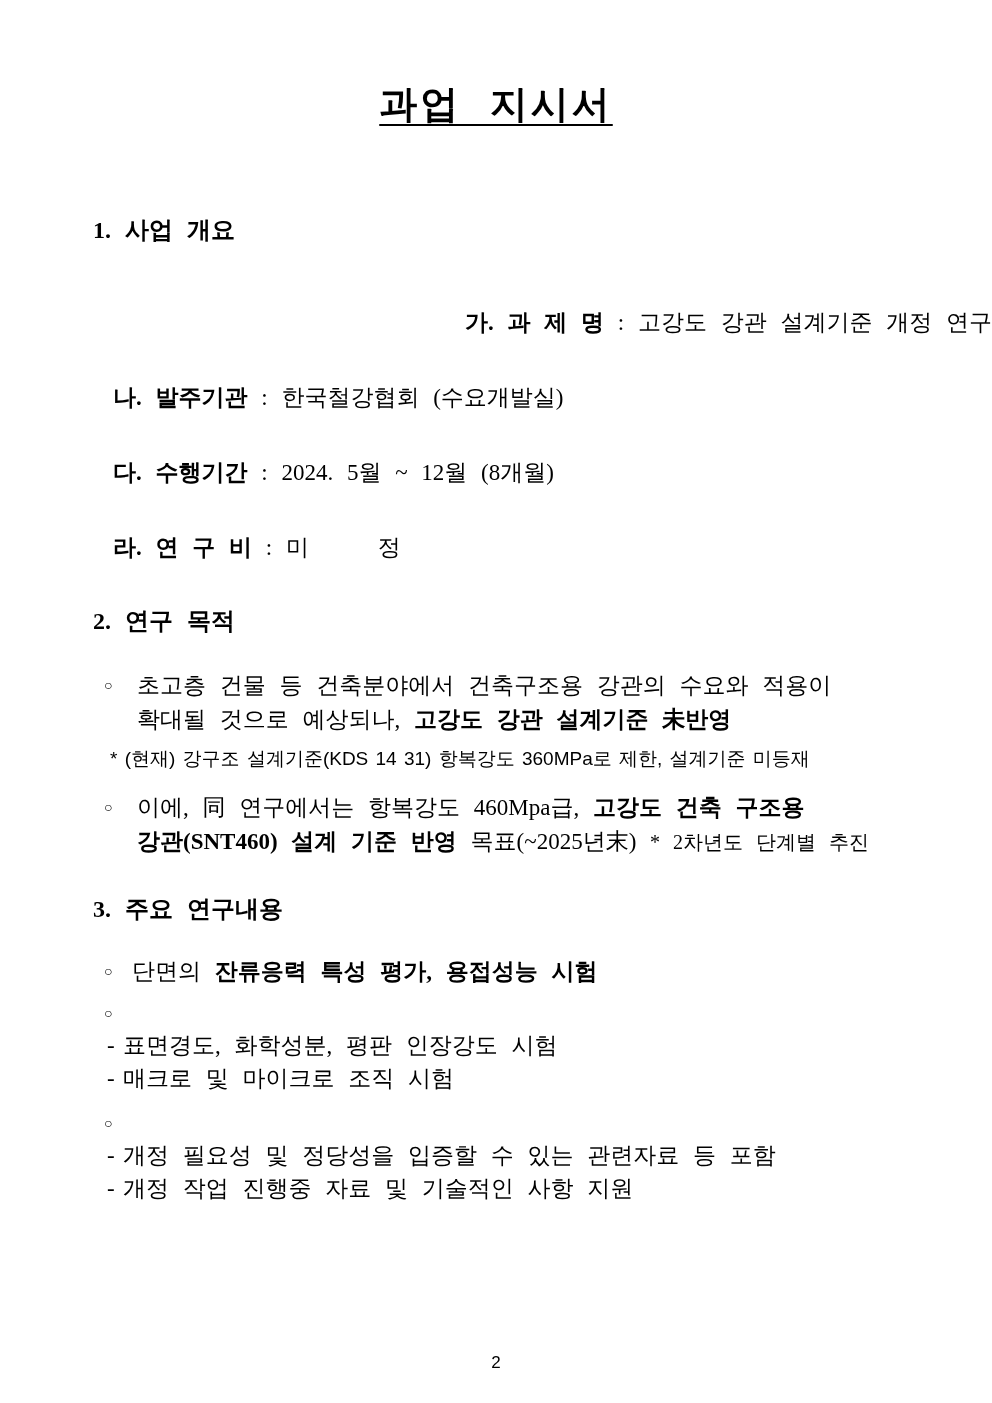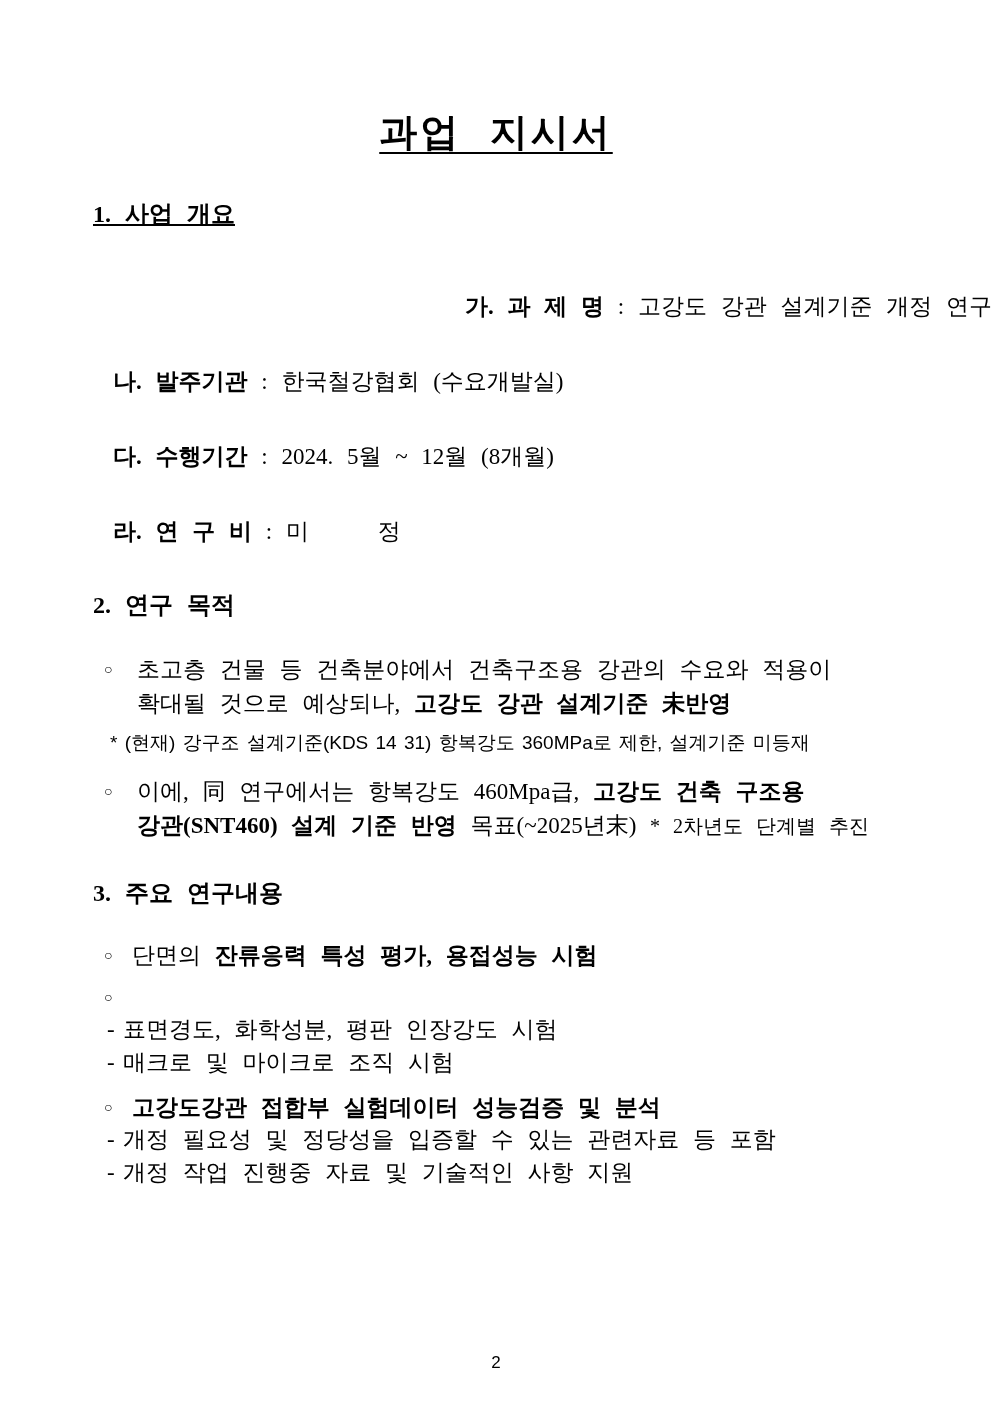--- a/index.html
+++ b/index.html
@@ -7,42 +7,42 @@
     position:relative;
     width:992px; height:1403px;
     margin:0 auto;
     background:#ffffff;
     color:#000000;
     font-family:"Liberation Serif", serif;
     overflow:hidden;
     box-sizing:border-box;
   }
   .title {
-    padding-top:108px;
+    padding-top:80px;
     text-align:center;
     font-size:38px;
     font-weight:bold;
     letter-spacing:3px;
     word-spacing:16px;
     line-height:48px;
   }
   .title-inner {
     text-decoration:underline;
     text-decoration-thickness:2px;
     text-underline-offset:7px;
   }
   .heading {
     margin-left:93px;
     font-size:24px;
     font-weight:bold;
     line-height:28px;
     word-spacing:8px;
     white-space:pre-wrap;
   }
-  .mt-s1 { margin-top:44px;text-decoration:underline; }
+  .mt-s1 { margin-top:88px; }
   .mt-s2 { margin-top:44px; }
   .mt-s3 { margin-top:36px; }
   .kv {
     margin-left:113px;
     font-size:23px;
     line-height:30px;
     word-spacing:8px;
     white-space:pre-wrap;
   }
   .kv-first { margin-top:64px;text-align:right; }
@@ -146,21 +146,20 @@
       <span class="dash">-</span>
       <span class="sub-text">표면경도, 화학성분, 평판 인장강도 시험</span>
     </div>
   <div class="sub">
       <span class="dash">-</span>
       <span class="sub-text">매크로 및 마이크로 조직 시험</span>
     </div>
 
   <div class="bullet single mt-c3">
     <span class="marker">○</span>
-    <div class="bullet-text"><span></span><span class="b">고강도강관 접합부 실험데이터 성능검증 및 분석</span><span></span></div>
   </div>
   <div class="sub">
       <span class="dash">-</span>
       <span class="sub-text">개정 필요성 및 정당성을 입증할 수 있는 관련자료 등 포함</span>
     </div>
   <div class="sub">
       <span class="dash">-</span>
       <span class="sub-text">개정 작업 진행중 자료 및 기술적인 사항 지원</span>
     </div>
 

